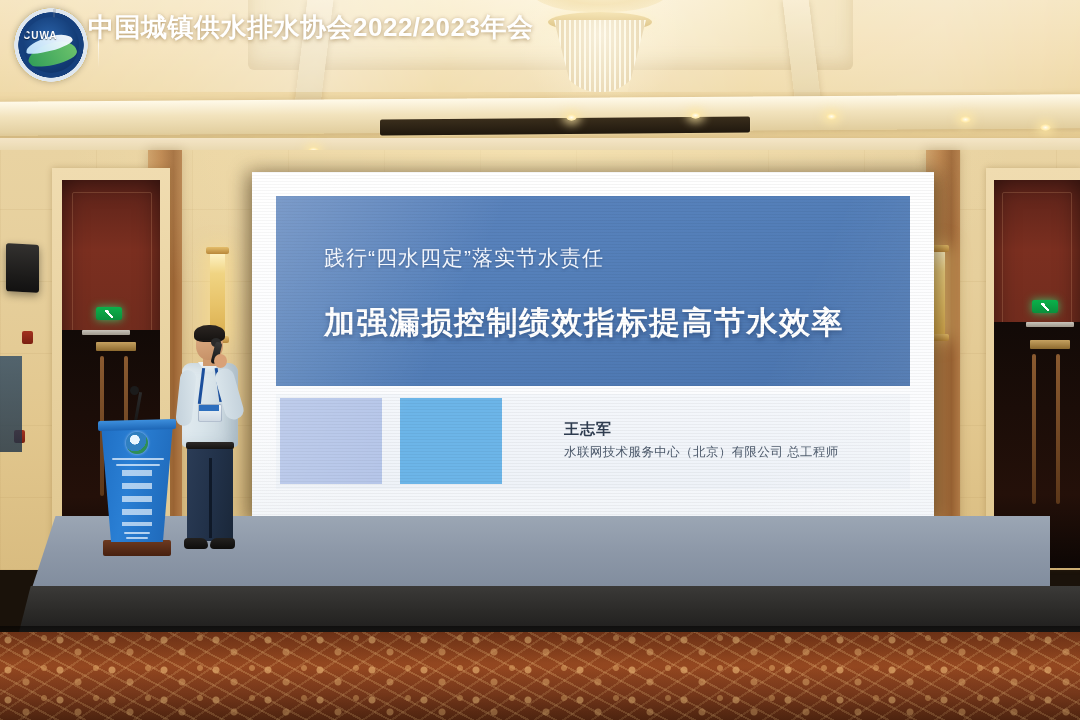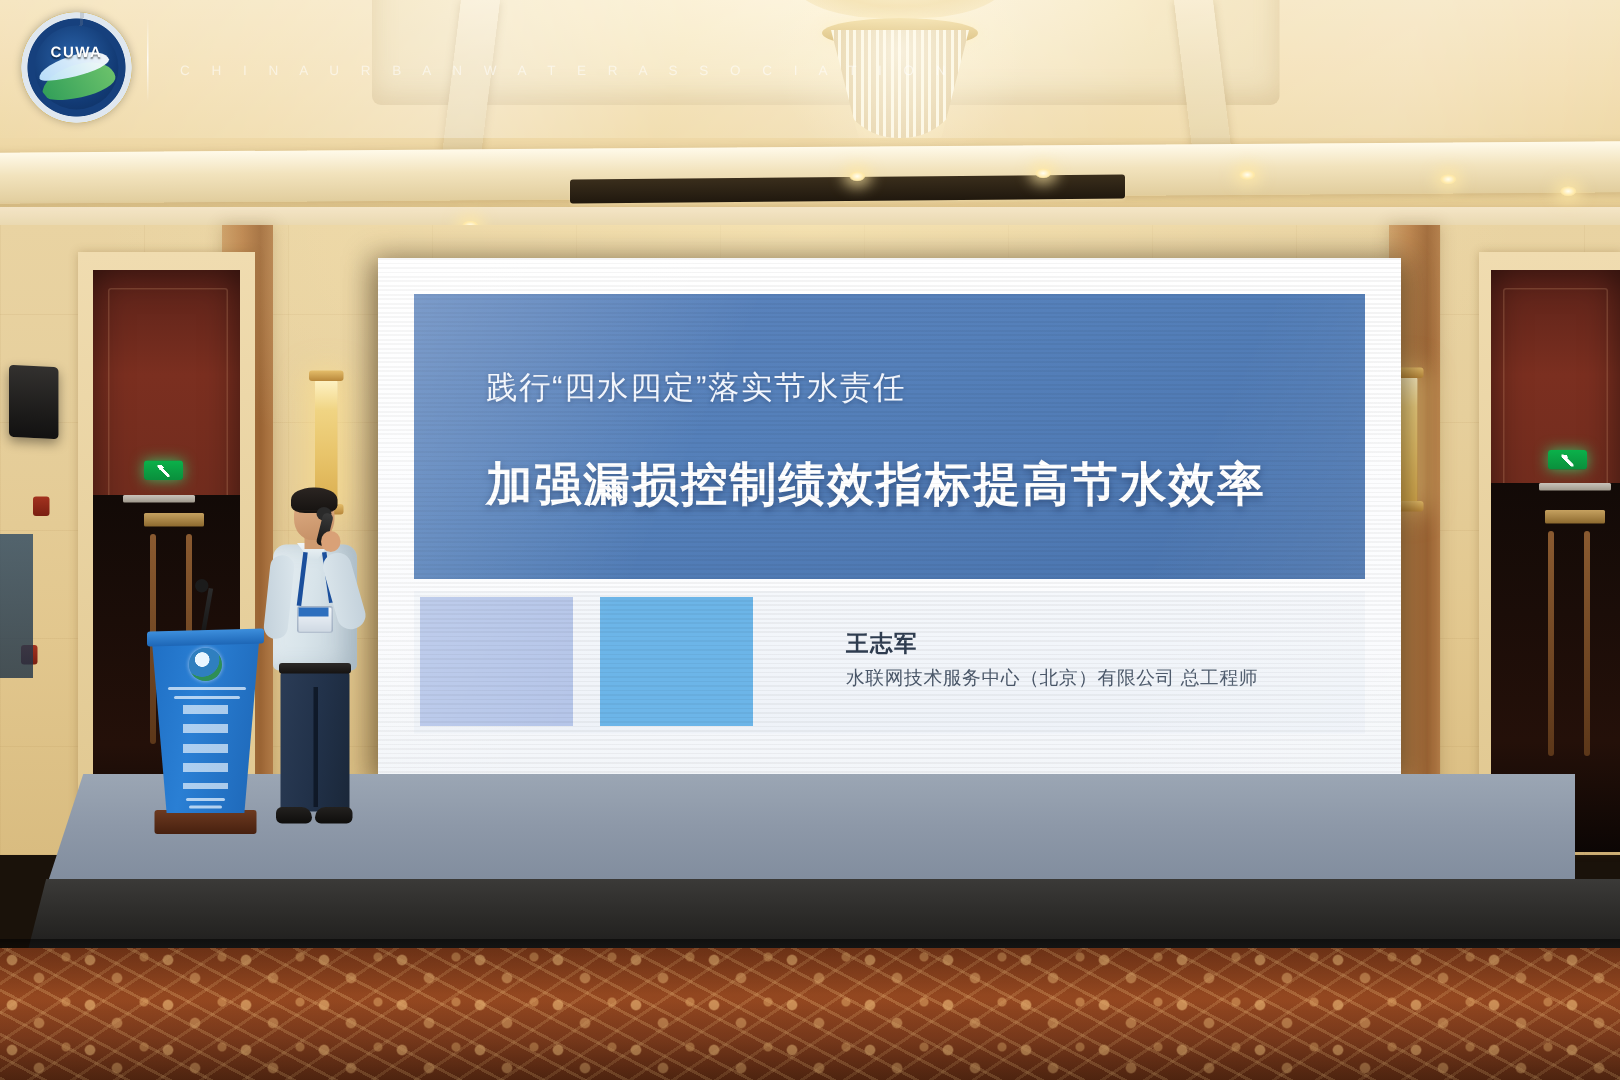--- a/index.html
+++ b/index.html
@@ -404,21 +404,21 @@
     border-radius:60% 40% 50% 50%/70% 60% 40% 30%;
     transform:rotate(-12deg);
   }
   .logo-wave-w{
     position:absolute;left:2px;top:20px;width:48px;height:14px;
     background:linear-gradient(70deg,#bfe4ff,#ffffff);
     border-radius:60% 40% 50% 50%/70% 60% 40% 30%;
     transform:rotate(-14deg);opacity:.95;
   }
   .logo-text{
-    position:absolute;left:0;top:13px;width:56px;text-align:center;
+    position:absolute;left:0;top:13px;width:56px;text-align:left;
     color:#fff;font-size:10px;font-weight:700;letter-spacing:1px;
     text-shadow:0 1px 1px rgba(0,0,0,.5);
   }
   .logo-ring-text{
     position:absolute;left:0;top:0;width:74px;height:74px;border-radius:50%;
     background:conic-gradient(from 0deg,
       rgba(255,255,255,0) 0 4deg,rgba(120,130,145,.5) 4deg 8deg,rgba(255,255,255,0) 8deg 14deg);
     opacity:.55;
   }
   .banner-divider{
@@ -597,16 +597,16 @@
     <div class="banner-sheen"></div>
     <div class="banner-logo">
       <div class="logo-ring-text"></div>
       <div class="logo-core">
         <div class="logo-wave-g"></div>
         <div class="logo-wave-w"></div>
         <div class="logo-text">CUWA</div>
       </div>
     </div>
     <div class="banner-divider"></div>
-    <div class="banner-en">C H I N A   U R B A N   W A T E R   A S S O C I A T I O N</div>
+    <div class="banner-title">中国城镇供水排水协会2022/2023年会</div>
   </div>
 
 </div>
 
 </body></html>

